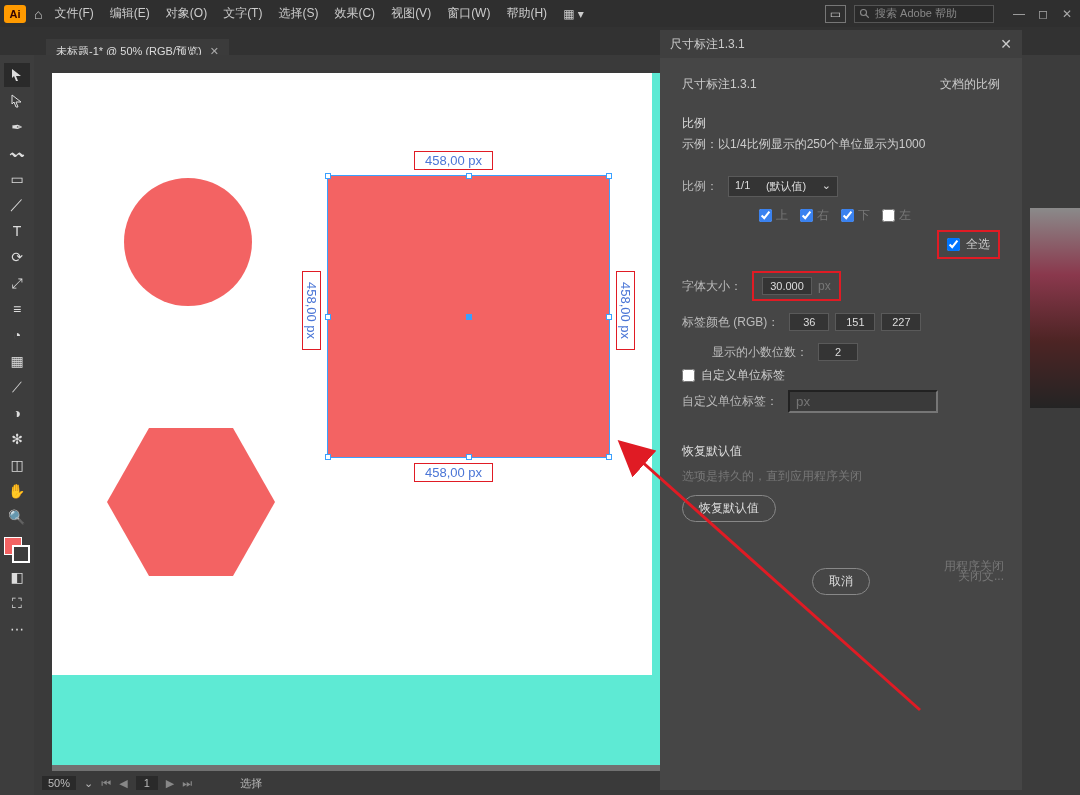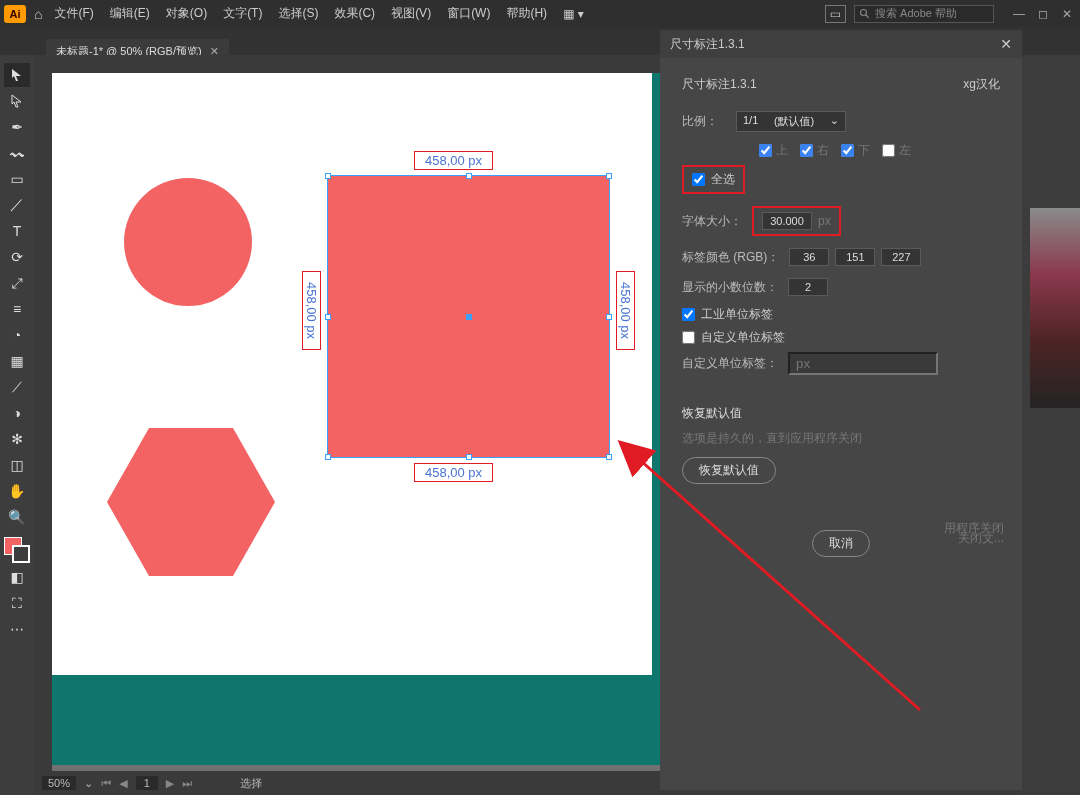--- a/index.html
+++ b/index.html
@@ -27,21 +27,21 @@
   .toolbar-left .tool { width:26px; height:24px; display:flex; align-items:center; justify-content:center; color:#ddd; font-size:14px; }
   .toolbar-left .tool.sel { background:#2a2a2a; }
   .toolbar-left .swatch-block { margin-top:6px; position:relative; width:26px; height:26px; }
   .toolbar-left .swatch-fill { width:18px; height:18px; background:#f36363; border:1px solid #fff; position:absolute; top:0; left:0;}
   .toolbar-left .swatch-stroke { width:18px; height:18px; border:2px solid #fff; background:#3d3d3d; position:absolute; bottom:0; right:0;}
 
   
   .canvas-wrap { flex:1; position:relative; background:#717171; display:flex; }
   .ruler-v { width:18px; background:#3a3a3a; }
   .ruler-h { position:absolute; top:0; left:18px; right:0; height:18px; background:#3a3a3a; }
-  .artboard-zone { position:absolute; top:18px; left:18px; right:0; bottom:30px; background:#0f766e; overflow:hidden; }
+  .artboard-zone { position:absolute; top:18px; left:18px; right:0; bottom:30px; background:#5eead4; overflow:hidden; }
   .artboard { position:absolute; top:0; left:0; width:600px; height:602px; background:#fff; }
 
   
   .shape-circle { position:absolute; top:105px; left:72px; width:128px; height:128px; border-radius:50%; background:#f36363; }
   .shape-hex { position:absolute; top:355px; left:55px; width:168px; height:148px; }
   .shape-hex svg { width:100%; height:100%; }
   .shape-rect { position:absolute; top:102px; left:275px; width:283px; height:283px; background:#f36363; border:1px solid #3aa0ff; }
   .sel-handle { width:6px; height:6px; background:#fff; border:1px solid #3aa0ff; position:absolute; }
   .sel-center { width:6px; height:6px; background:#3aa0ff; position:absolute; top:50%; left:50%; transform:translate(-50%,-50%); }
 
@@ -223,24 +223,26 @@
 <div class="color-strip"></div>
 
 <div class="dialog">
   <div class="dlg-title">
     <span>尺寸标注1.3.1</span>
     <span class="x">✕</span>
   </div>
   <div class="dlg-body">
     <div class="dlg-row" style="justify-content:space-between;margin-bottom:18px;">
       <span>尺寸标注1.3.1</span>
-      <span>xg汉化</span>
-    </div>
-
-    <div class="dlg-row" style="margin-top:2px;gap:8px;">
+      <span>文档的比例</span>
+    </div>
+
+    <div class="section-hdr">比例</div>
+    <div style="margin-top:4px;">示例：以1/4比例显示的250个单位显示为1000</div>
+    <div class="dlg-row" style="margin-top:23px;">
       <span class="dlg-label">比例：</span>
       <div class="field ratio-field">
         <span>1/1</span>
         <span>(默认值)</span>
         <span>⌄</span>
       </div>
     </div>
 
     <div class="dlg-row" style="margin-top:10px;justify-content:center;">
       <label class="ck">
@@ -253,21 +255,21 @@
         </label>
       <label class="ck">
           <input type="checkbox" checked="" style="">
           <span class="faded">下</span>
         </label>
       <label class="ck">
           <input type="checkbox" style="">
           <span class="faded">左</span>
         </label>
     </div>
-    <div class="dlg-row" style="justify-content:flex-start;margin-top:6px;">
+    <div class="dlg-row" style="justify-content:flex-end;margin-top:6px;">
       <span class="highlight-red">
         <input type="checkbox" checked="" style="">
         <span>全选</span>
       </span>
     </div>
 
 
     <div class="dlg-row" style="margin-top:12px;">
       <span class="dlg-label">字体大小：</span>
       <span class="highlight-red">
@@ -276,29 +278,25 @@
       </span>
     </div>
 
     <div class="dlg-row" style="margin-top:12px;">
       <span class="dlg-label">标签颜色 (RGB)：</span>
       <input class="field rgb-field" value="36" style="">
       <input class="field rgb-field" style="margin-left: 6px;" value="151">
       <input class="field rgb-field" style="margin-left: 6px;" value="227">
     </div>
 
-    <div class="dlg-row" style="margin-top:12px;">
+    <div class="dlg-row" style="margin-top:12px;margin-left:30px;">
       <span class="dlg-label">显示的小数位数：</span>
       <input class="field rgb-field" value="2" style="">
     </div>
 
-    <div class="dlg-row" style="margin-top:10px;">
-      <input type="checkbox" checked="" style="">
-      <span style="margin-left:6px;">工业单位标签</span>
-    </div>
     <div class="dlg-row">
       <input type="checkbox" style="">
       <span style="margin-left:6px;">自定义单位标签</span>
     </div>
     <div class="dlg-row faded">
       <span class="dlg-label">自定义单位标签：</span>
       <input class="custom-label-input" placeholder="px" style="">
     </div>
 
     <div class="section-hdr" style="margin-top:30px;">恢复默认值</div>

